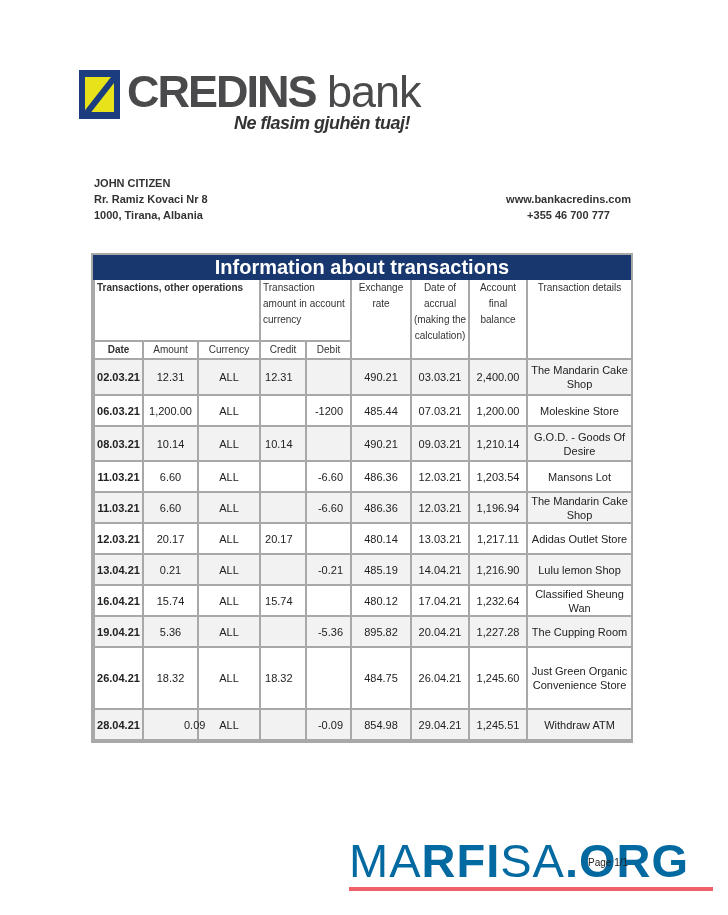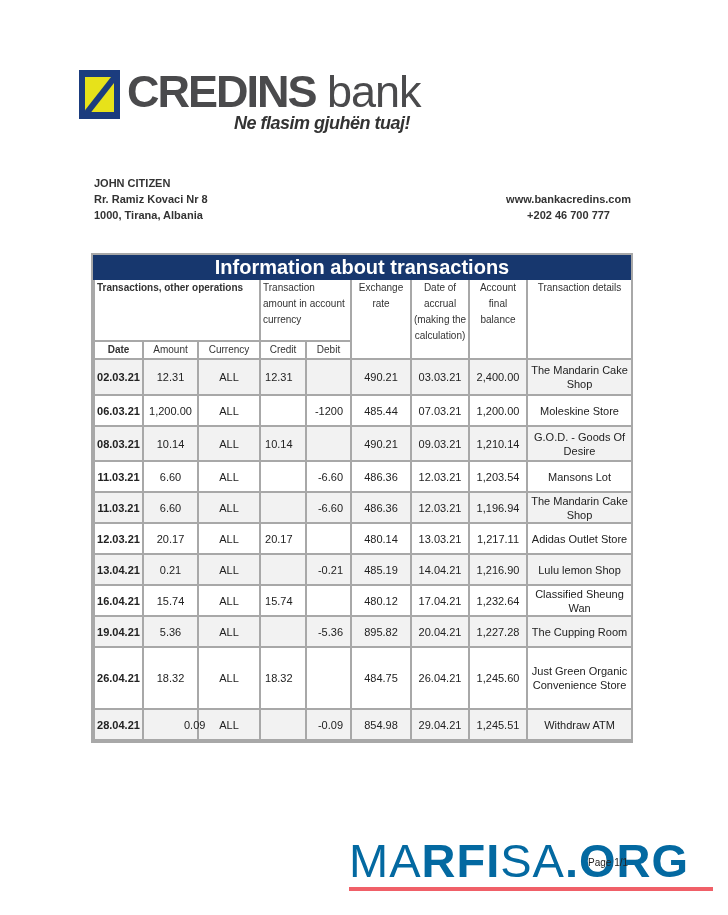--- a/index.html
+++ b/index.html
@@ -47,21 +47,21 @@
 </div>
 
 <div class="addr">
   <div>JOHN CITIZEN</div>
   <div>Rr. Ramiz Kovaci Nr 8</div>
   <div>1000, Tirana, Albania</div>
 </div>
 
 <div class="contact">
   <div>www.bankacredins.com</div>
-  <div>+202 46 700 777</div>
+  <div>+355 46 700 777</div>
 </div>
 
 <div class="stmt">
   <div class="title2">Information about transactions</div>
   <table>
     <colgroup>
       <col style="width:49px">
         <col style="width:55px">
         <col style="width:62px">
         <col style="width:46px">

